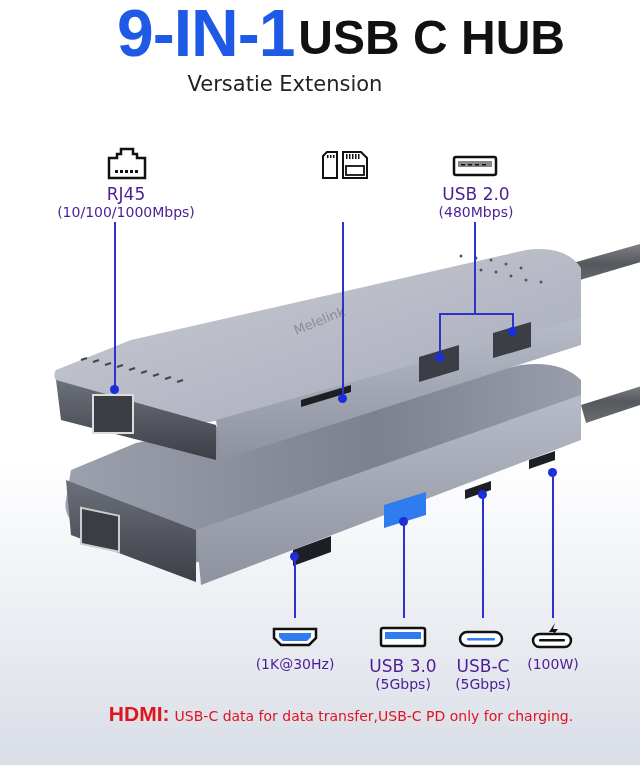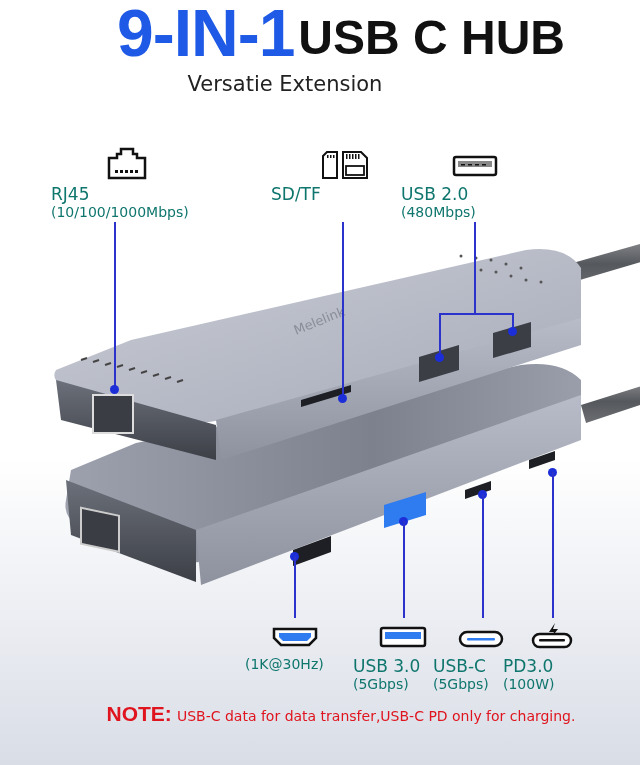--- a/index.html
+++ b/index.html
@@ -4,21 +4,21 @@
 <style>
   html,body{margin:0;padding:0;}
   body{width:640px;height:765px;position:relative;overflow:hidden;
     font-family:"DejaVu Sans",sans-serif;
     background:linear-gradient(180deg,#ffffff 0%,#ffffff 60%,#eef0f4 78%,#d9dde6 100%);}
   .abs{position:absolute;margin-left:21px;}
   .title{top:0;left:0;width:640px;height:70px;text-align:center;white-space:nowrap;}
   .t-big{font-family:"Liberation Sans",sans-serif;font-weight:bold;color:#1e5ae6;font-size:66px;letter-spacing:-1px;vertical-align:bottom;line-height:66px;}
   .t-rest{font-family:"Liberation Sans",sans-serif;font-weight:bold;color:#111;font-size:48px;vertical-align:bottom;line-height:56px;margin-left:4px;}
   .subtitle{top:72px;left:0;width:528px;text-align:center;font-size:21px;color:#222;}
-  .lbl{text-align:left;color:#0f766e;}
+  .lbl{text-align:center;color:#4c1d95;}
   .lbl .name{font-size:17px;line-height:20px;display:block;}
   .lbl .spec{font-size:14px;line-height:16px;display:block;}
   .line{background:#2b33cc;}
   .dot{width:9px;height:9px;border-radius:50%;background:#1c2ed8;}
   .note{top:702px;left:0;width:640px;text-align:center;white-space:nowrap;}
   .note-h{color:#e0141e;font-weight:bold;font-size:21px;font-family:"Liberation Sans",sans-serif;}
   .note-t{color:#e0141e;font-size:14px;}
   svg{display:block;}
 </style>
 </head>
@@ -71,21 +71,20 @@
         <rect x="30" y="9" width="4" height="1.5"></rect>
       </g>
     </svg>
 </div>
 
 <div class="abs lbl" style="left:30px;top:184px;width:150px;">
   <span class="name">RJ45</span>
   <span class="spec">(10/100/1000Mbps)</span>
 </div>
 <div class="abs lbl" style="left:250px;top:184px;width:150px;">
-  <span class="name">SD/TF</span>
 </div>
 <div class="abs lbl" style="left:380px;top:184px;width:150px;">
   <span class="name">USB 2.0</span>
   <span class="spec">(480Mbps)</span>
 </div>
 
 <div class="abs" style="left:0;top:225px;">
   <svg width="640" height="400" viewBox="0 225 640 400">
     <defs>
       <linearGradient id="topg" x1="0" y1="0" x2="1" y2="1">
@@ -212,20 +211,19 @@
 </div>
 <div class="abs lbl" style="left:332px;top:656px;width:100px;">
   <span class="name">USB 3.0</span>
   <span class="spec">(5Gbps)</span>
 </div>
 <div class="abs lbl" style="left:412px;top:656px;width:100px;">
   <span class="name">USB-C</span>
   <span class="spec">(5Gbps)</span>
 </div>
 <div class="abs lbl" style="left:482px;top:656px;width:100px;">
-  <span class="name">PD3.0</span>
   <span class="spec">(100W)</span>
 </div>
 
 <div class="abs note">
-  <span class="note-h">NOTE:</span>
+  <span class="note-h">HDMI:</span>
   <span class="note-t">USB-C data for data transfer,USB-C PD only for charging.</span>
 </div>
 
 </body></html>

